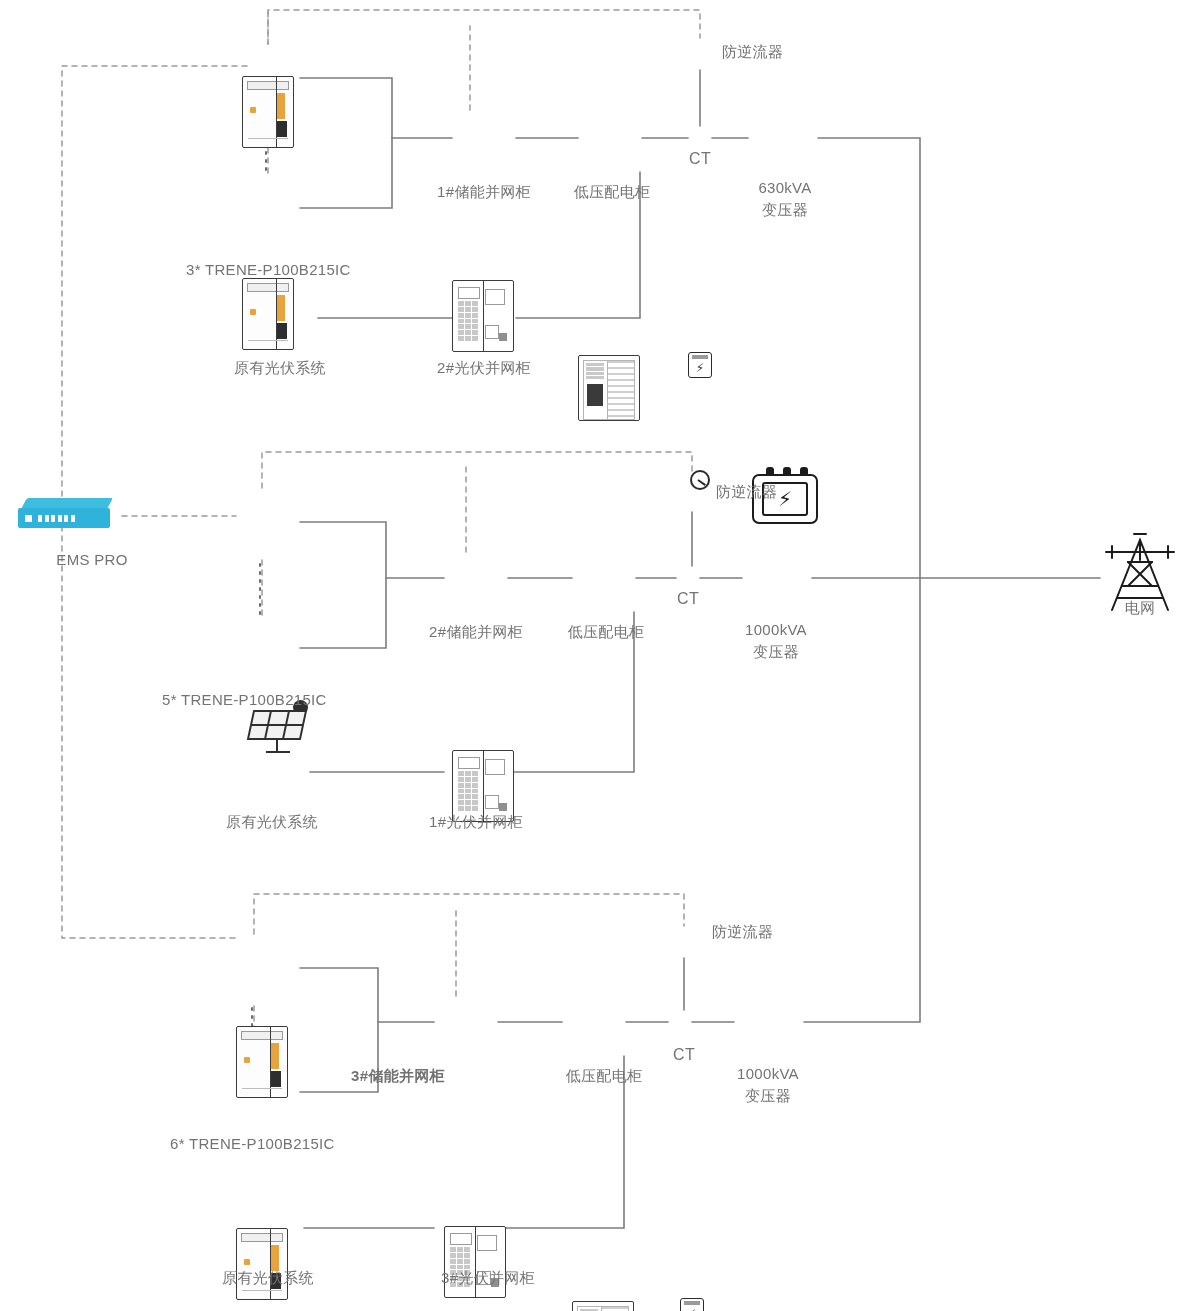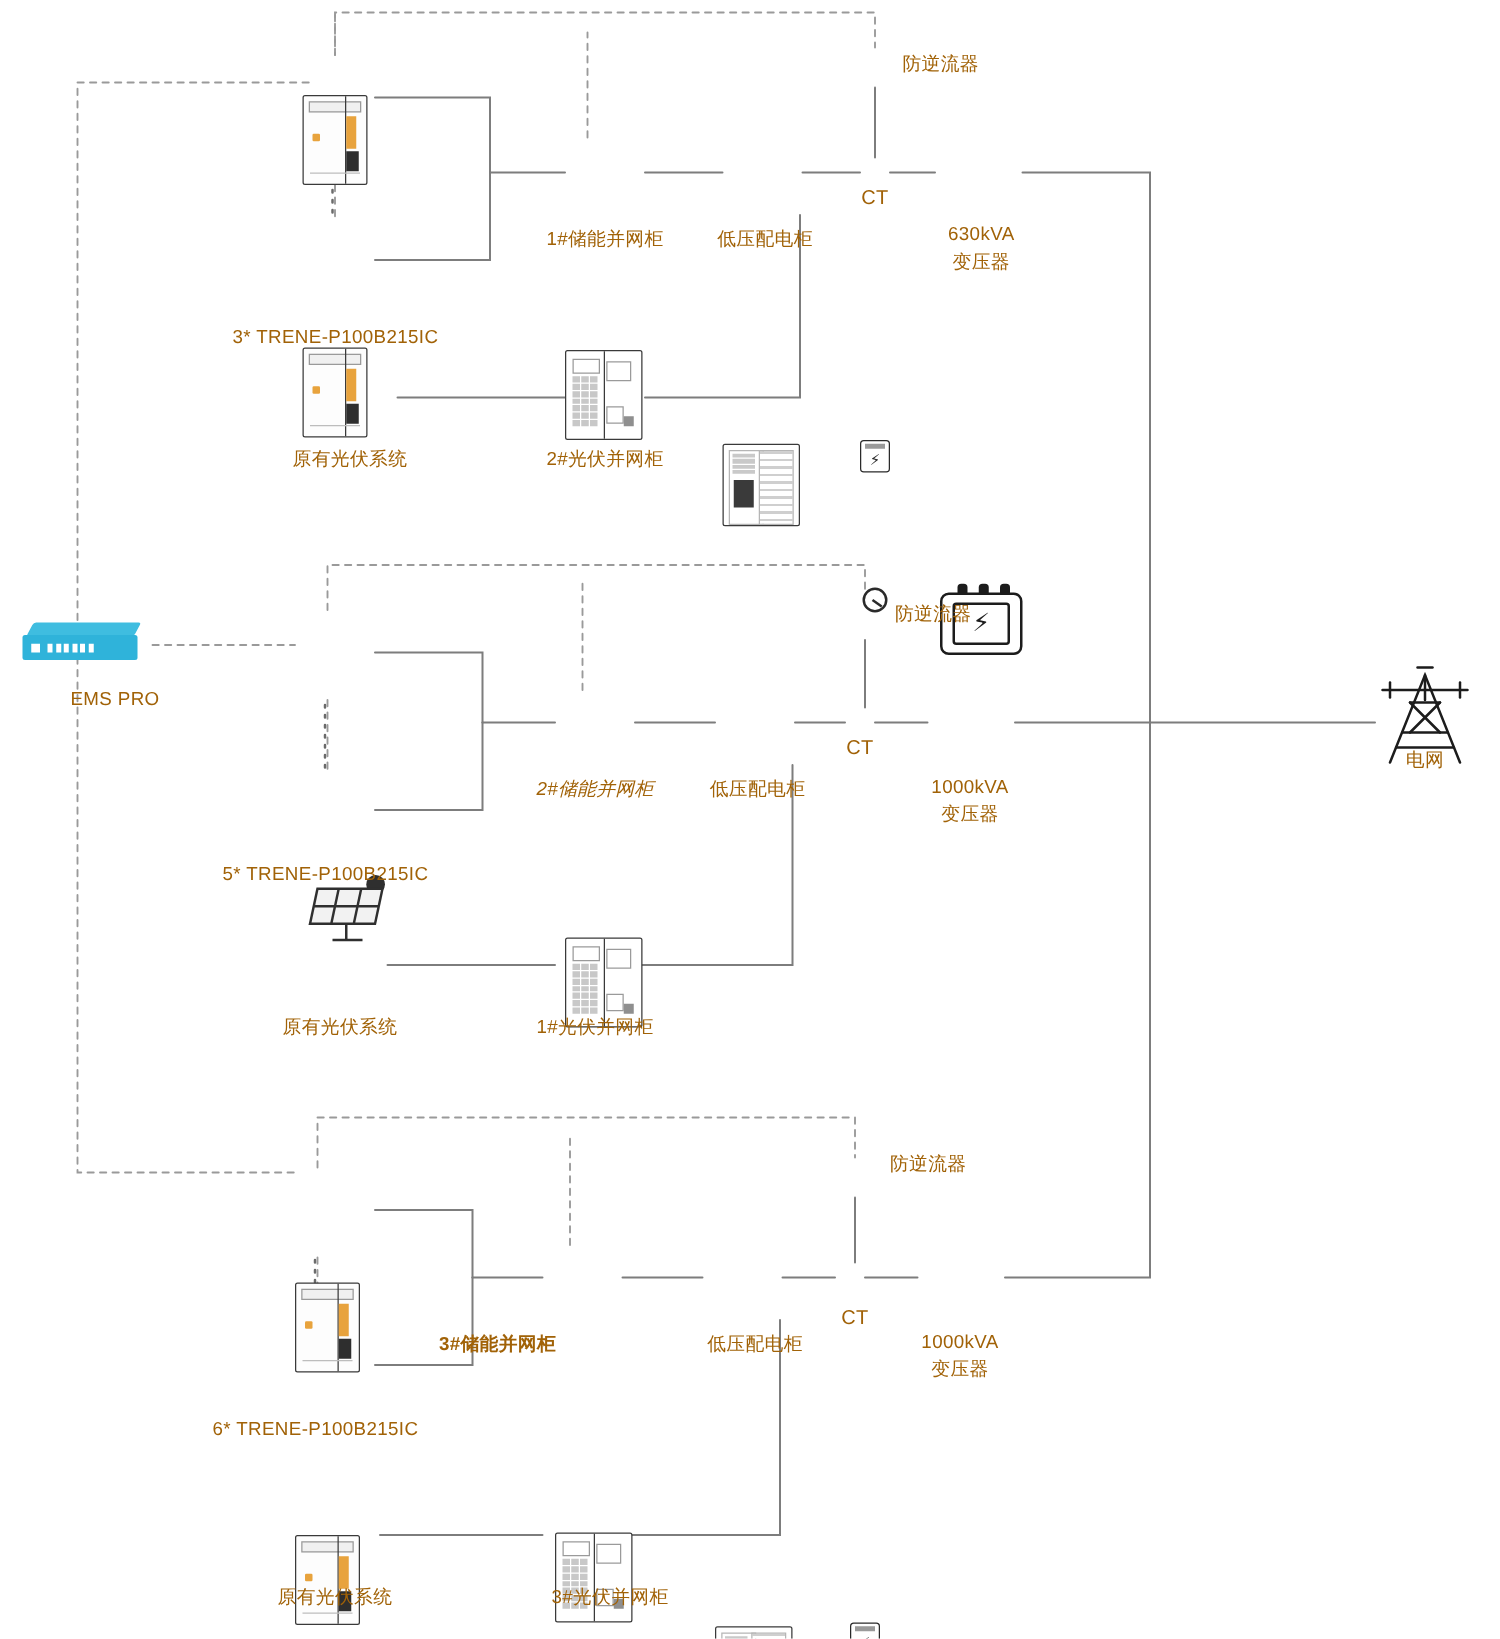--- a/index.html
+++ b/index.html
@@ -20,21 +20,21 @@
   .svg-layer {
     position: absolute;
     left: 0;
     top: 0;
     width: 1200px;
     height: 1311px;
   }
   .label {
     position: absolute;
     font-size: 15px;
-    color: #a16207;
+    color: #737373;
     white-space: pre;
     line-height: 1.35;
     letter-spacing: 0.3px;
   }
   .label.center {
     text-align: center;
     transform: translateX(-50%);
   }
   .label.small {
     font-size: 16px;
@@ -627,21 +627,21 @@
       <span class="base"></span>
   </div>
   <div class="node batt" style="left:236px; top:616px;">
     <span class="top-strip"></span>
       <span class="divider"></span>
       <span class="orange"></span>
       <span class="blk"></span>
       <span class="mini"></span>
       <span class="base"></span>
   </div>
-  <div class="label" style="left:178px; top:690px;">5* TRENE-P100B215IC</div>
+  <div class="label" style="left:162px; top:690px;">5* TRENE-P100B215IC</div>
 
   <div class="node cab" style="left:444px; top:542px;">
     <span class="split"></span>
       <span class="topbox"></span>
     <span class="grid-holes">
         <i></i>
         <i></i>
         <i></i>
         <i></i>
         <i></i>
@@ -659,21 +659,21 @@
         <i></i>
         <i></i>
         <i></i>
         <i></i>
         <i></i>
       </span>
     <span class="rbox"></span>
       <span class="rsmall"></span>
       <span class="rtiny"></span>
   </div>
-  <div class="label center" style="left:476px; top:622px;font-style:italic;">2#储能并网柜</div>
+  <div class="label center" style="left:476px; top:622px;">2#储能并网柜</div>
 
   <div class="node lv" style="left:572px; top:545px;">
     <span class="panel-l"></span>
       <span class="panel-r"></span>
       <span class="rows">
         <i></i>
       </span>
   </div>
   <div class="label center" style="left:606px; top:622px;">低压配电柜</div>
 

